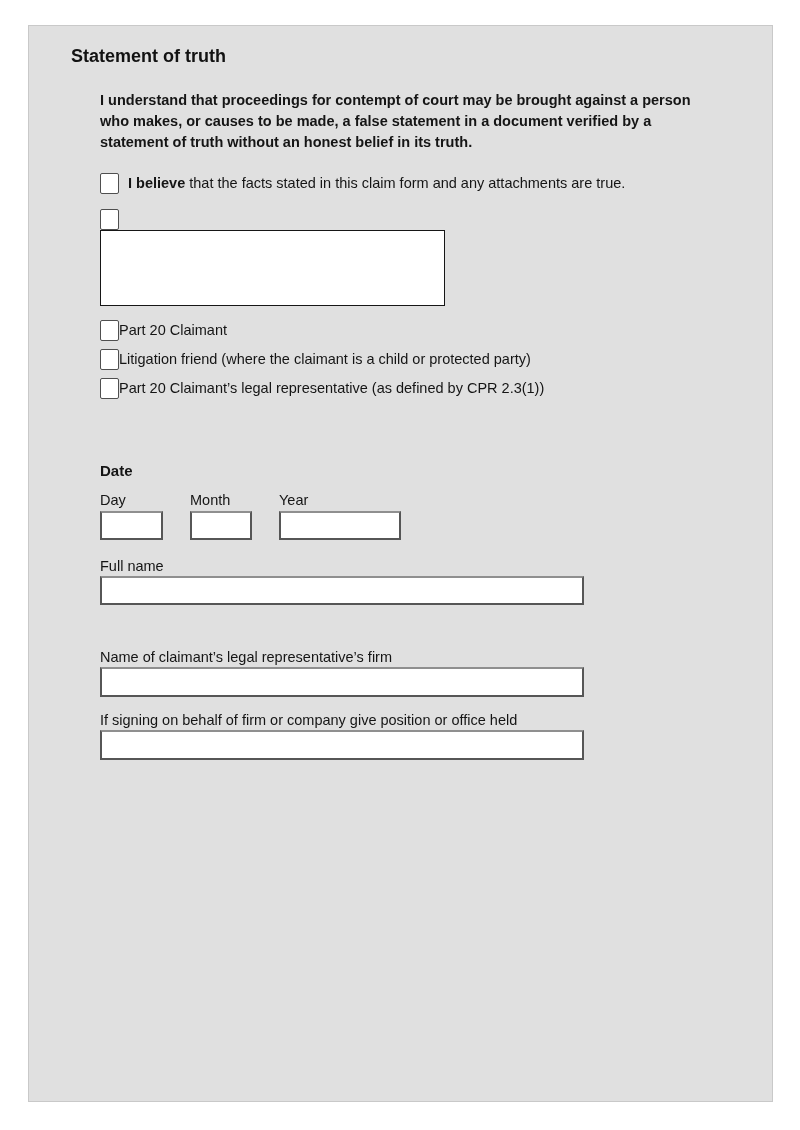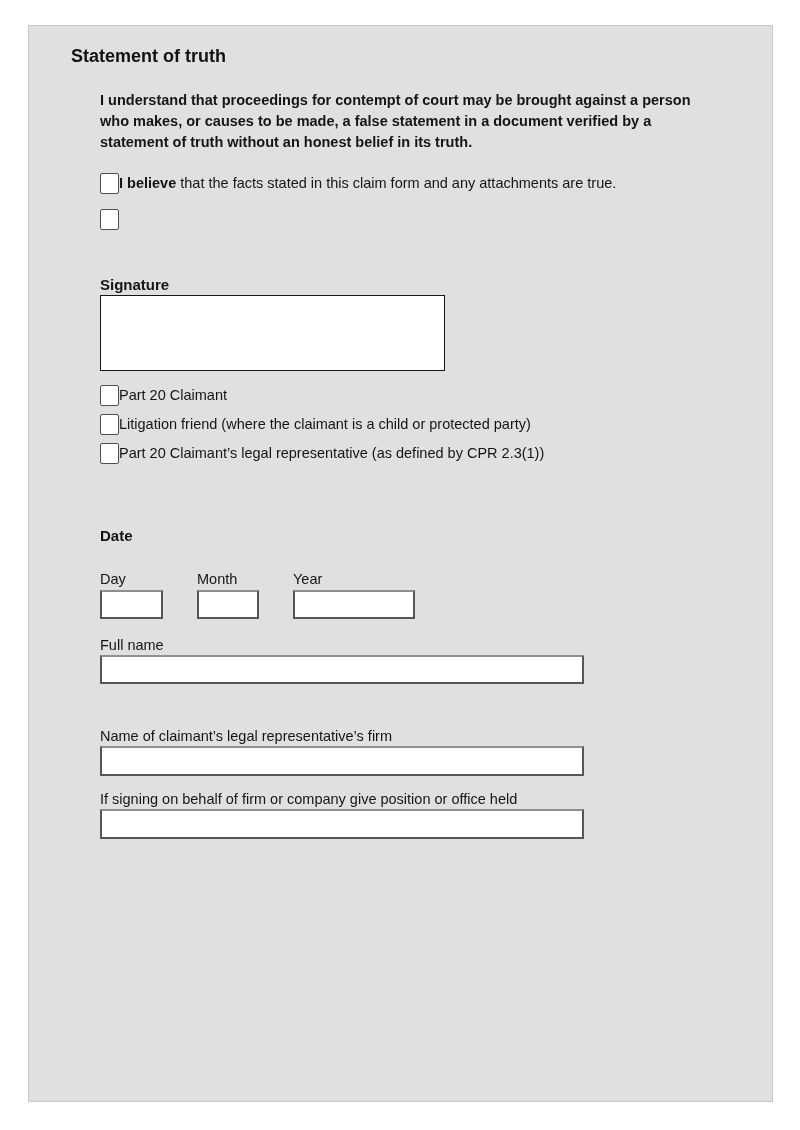--- a/index.html
+++ b/index.html
@@ -50,20 +50,21 @@
     height: 21px;
     box-sizing: border-box;
     background: #ffffff;
     border: 1.5px solid #4f4f4f;
     border-radius: 2px;
     flex: 0 0 auto;
   }
   .belief-row {
     display: flex;
     align-items: flex-end;
+    gap: 9px;
   }
   .belief-row .cb { margin-top: 1px; }
   .belief-row-1 { margin-top: 18px; }
   .belief-row-2 { margin-top: 14px; }
   .belief-text {
     font-size: 14.5px;
     line-height: 21px;
     padding-top: 2px;
   }
   .belief-text b { font-weight: bold; }
@@ -89,22 +90,22 @@
     height: 21px;
   }
   .capacity-row .label {
     font-size: 14.5px;
     line-height: 21px;
     white-space: nowrap;
   }
   .date-label { margin-top: 61px; }
   .date-cols {
     display: flex;
-    gap: 34px;
-    margin-top: 23px;
+    gap: 27px;
+    margin-top: 9px;
   }
   .date-col { display: flex; flex-direction: column; }
   .field-label {
     font-size: 14.5px;
     line-height: 20px;
     white-space: nowrap;
   }
   .text-input {
     box-sizing: border-box;
     height: 29px;
@@ -149,21 +150,20 @@
         <span class="cb"></span>
         <div class="belief-text">
           <span class="line"><b>I believe</b><span> that the facts stated in this claim form and any attachments are true.</span></span>
         </div>
       </div>
 
       <div class="belief-row belief-row-2">
         <span class="cb"></span>
       </div>
 
-      <div class="section-label signature-label">Signature</div>
       <div class="sig-box"></div>
 
       <div class="capacity-group">
         <div class="capacity-row">
           <span class="cb"></span>
           <span class="label">Part 20 Claimant</span>
         </div>
         <div class="capacity-row">
           <span class="cb"></span>
           <span class="label">Litigation friend (where the claimant is a child or protected party)</span>

